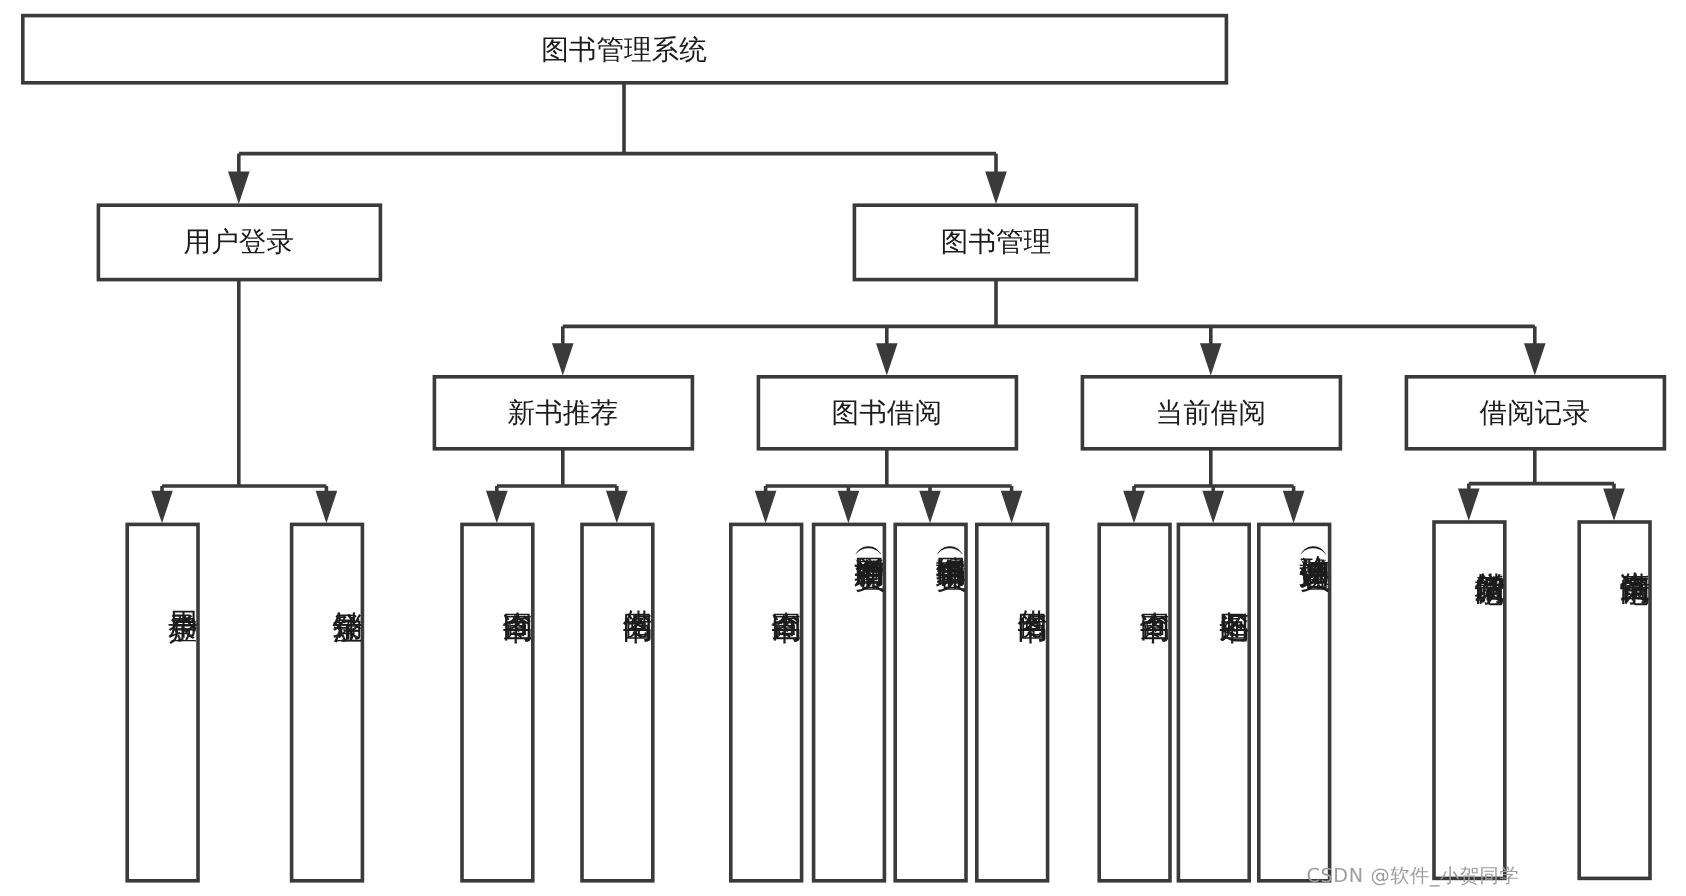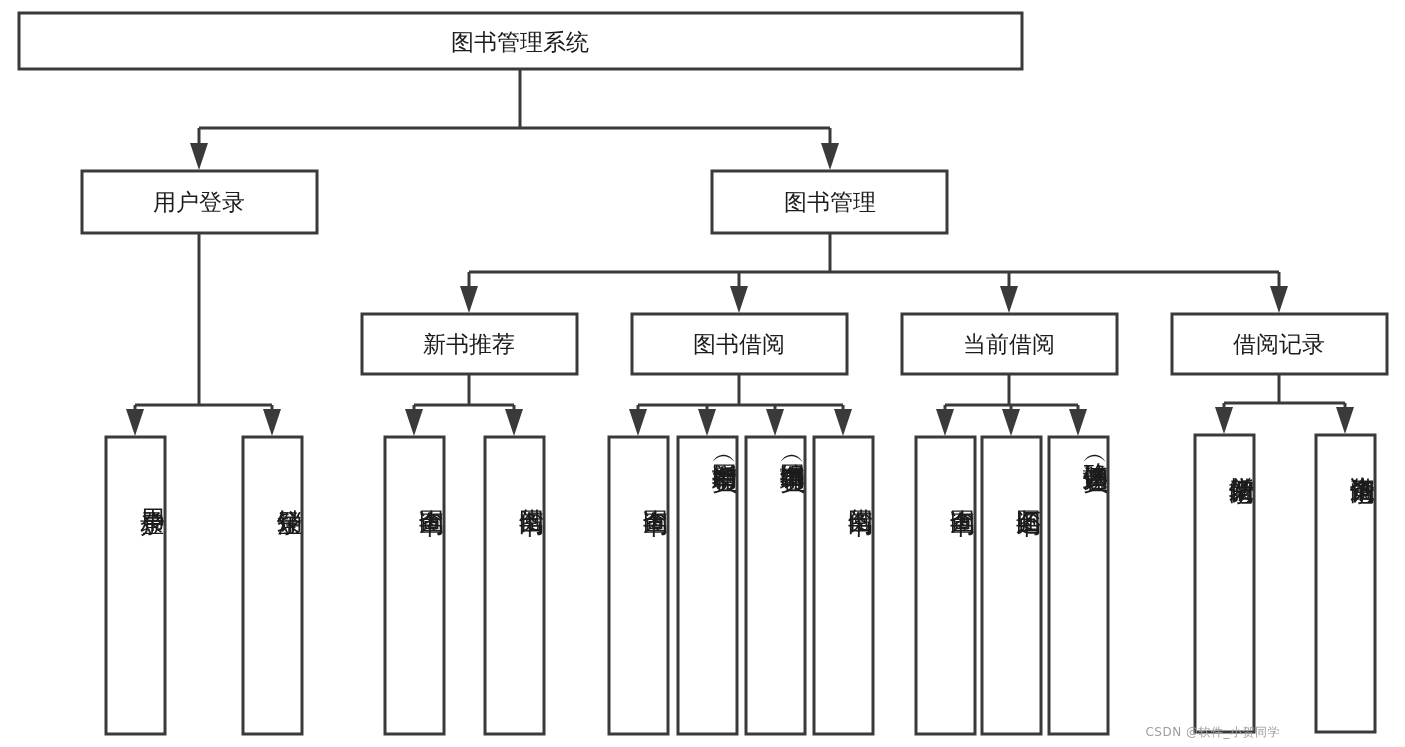--- a/index.html
+++ b/index.html
@@ -56,24 +56,24 @@
     font-size: 25px;
     line-height: 1.06;
     color: #1c1c1c;
     letter-spacing: 1px;
     text-align: center;
     white-space: nowrap;
     pointer-events: none;
   }
   .watermark {
     position: absolute;
-    right: 8px;
+    right: 22px;
     bottom: 6px;
     font-family: "DejaVu Sans", "Liberation Sans", sans-serif;
-    font-size: 12px;
+    font-size: 16px;
     color: #9d9d9d;
     letter-spacing: 0.5px;
     white-space: nowrap;
   }
 </style>
 </head>
 <body>
 
 <div id="diagram-root">
 

